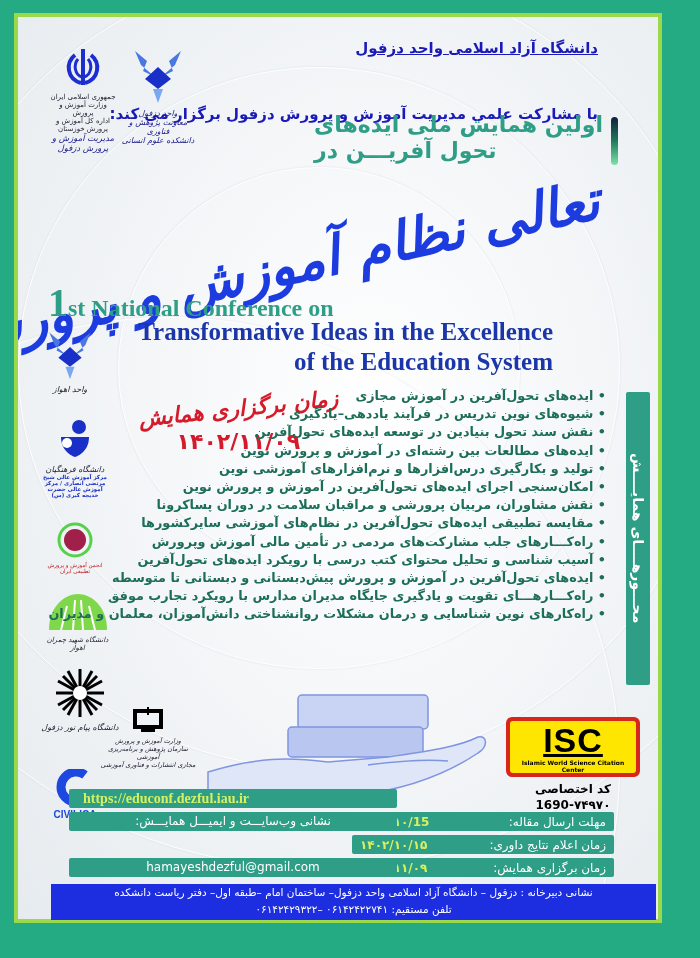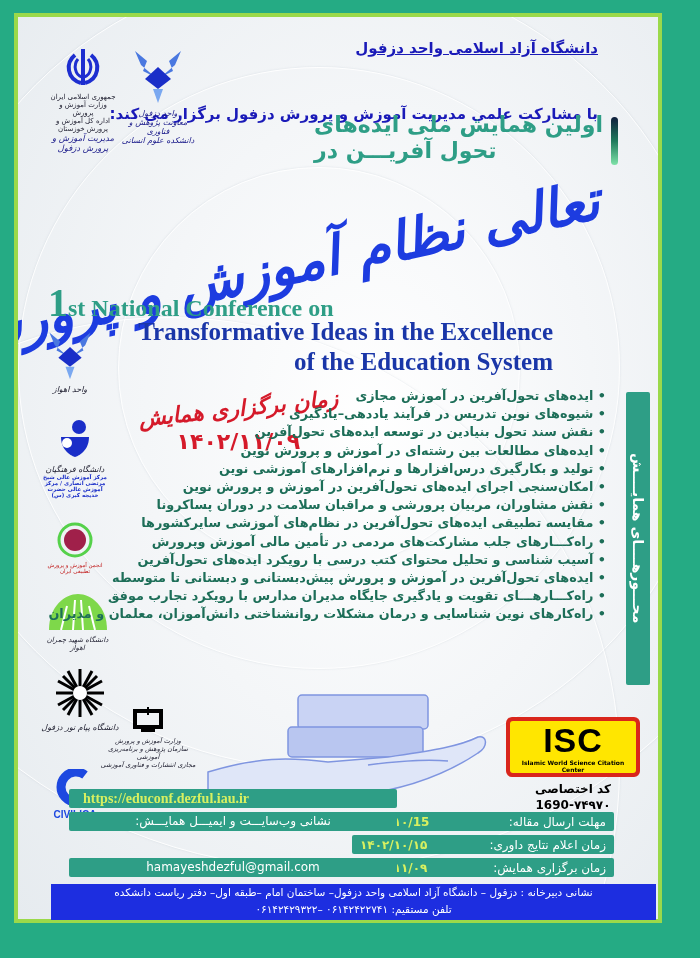--- a/index.html
+++ b/index.html
@@ -23,21 +23,21 @@
   .timeblk .t { font-family:"DejaVu Serif", serif; font-style:italic; font-weight:bold; font-size:22px; transform:rotate(-6deg); }
   .timeblk .d { font-weight:bold; font-size:22px; margin-top:8px; }
   .topics { right:52px; top:370px; width:455px; list-style:none; margin:0; padding:0; }
   .topics li { font-weight:bold; font-size:12.8px; line-height:18.2px; color:#1d6e58; white-space:nowrap; text-align:right; }
   .vbanner { position:absolute; right:8px; top:375px; width:24px; height:293px; background:#2e9e86; border-radius:2px; color:#fff; font-weight:bold; font-size:14px;
     writing-mode:vertical-rl; text-align:center; letter-spacing:6px; display:flex; align-items:center; justify-content:center; }
   .logo-col { left:10px;margin-left:12px; }
   .logo-cap { font-size:7px; color:#223; text-align:center; }
   .isc { left:488px; top:700px; width:134px; height:60px; background:#d9261c; border-radius:6px; padding:4px; box-sizing:border-box; }
   .isc .in { background:#ffe600; height:100%; border-radius:3px; text-align:center; }
-  .isc .word { font-family:"Liberation Sans", sans-serif; font-weight:900; font-size:34px; line-height:38px; color:#000; letter-spacing:1px; }
+  .isc .word { font-family:"Liberation Sans", sans-serif; font-weight:900; font-size:34px; line-height:38px; color:#000; letter-spacing:1px;text-decoration:underline; }
   .isc .sub { font-size:6px; font-weight:bold; color:#000; }
   .isccode { left:488px; top:764px; width:134px; text-align:center; font-weight:bold; font-size:12px; color:#000; line-height:16px; }
   .date-row { position:absolute; right:44px; width:262px; height:19px; background:#2e9e86; color:#fff; font-size:12px; display:flex; justify-content:space-between; align-items:center; padding:0 8px; box-sizing:border-box; border-radius:2px; }
   .date-row .val { color:#d8f060; font-weight:bold; }
   .web-row { position:absolute; left:51px; width:328px; height:19px; background:#2e9e86; color:#fff; font-size:12px; text-align:center; line-height:19px; border-radius:2px; }
   .web-row.url { color:#d8f060; font-family:"Liberation Serif", serif; font-weight:bold; font-size:14px; text-align:left; padding-left:14px; box-sizing:border-box; }
   .addr { position:absolute; left:51px; right:44px; top:884px; height:36px; background:#1d2ee0; color:#fff; font-size:10.5px; text-align:center; line-height:17px; direction:rtl; }
 </style>
 </head>
 <body>

